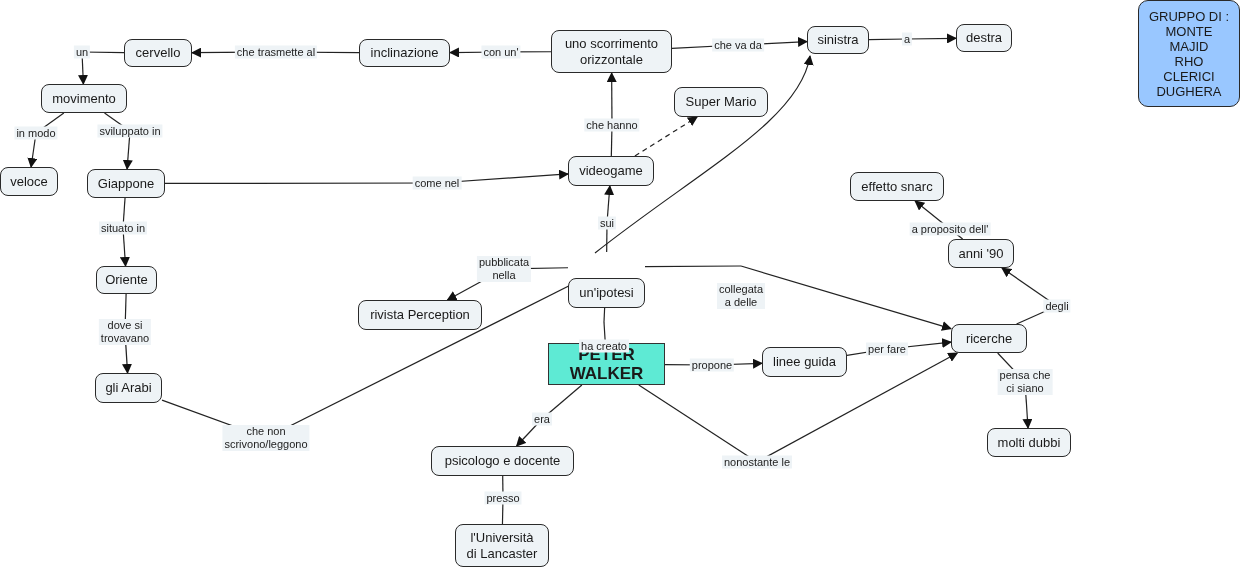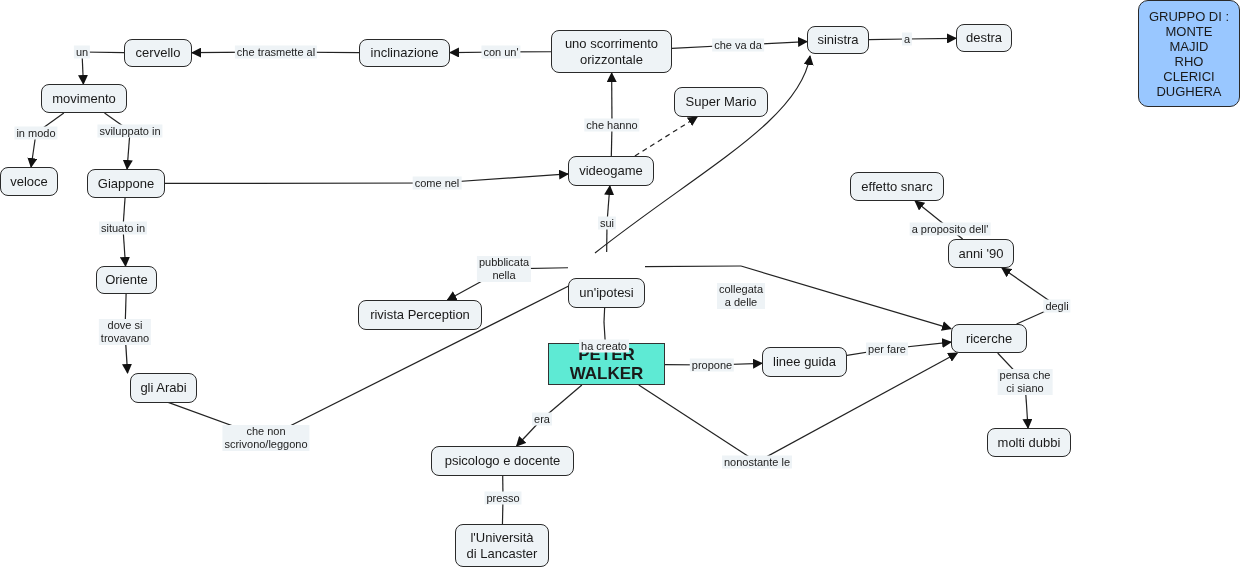--- a/index.html
+++ b/index.html
@@ -137,21 +137,21 @@
     <div class="node" style="left: 124px; top: 39px; width: 68px; height: 28px;">cervello</div>
     <div class="node" style="left: 359px; top: 39px; width: 91px; height: 28px;">inclinazione</div>
     <div class="node" style="left: 551px; top: 30px; width: 121px; height: 43px;">uno scorrimento
 orizzontale</div>
     <div class="node" style="left: 807px; top: 26px; width: 62px; height: 28px;">sinistra</div>
     <div class="node" style="left: 956px; top: 24px; width: 56px; height: 28px;">destra</div>
     <div class="node" style="left: 41px; top: 84px; width: 86px; height: 29px;">movimento</div>
     <div class="node" style="left: 0px; top: 167px; width: 58px; height: 29px;">veloce</div>
     <div class="node" style="left: 87px; top: 169px; width: 78px; height: 29px;">Giappone</div>
     <div class="node" style="left: 96px; top: 266px; width: 61px; height: 28px;">Oriente</div>
-    <div class="node" style="left: 95px; top: 373px; width: 67px; height: 30px; margin-left: 35px;">gli Arabi</div>
+    <div class="node" style="left: 95px; top: 373px; width: 67px; height: 30px;">gli Arabi</div>
     <div class="node" style="left: 674px; top: 87px; width: 94px; height: 30px;">Super Mario</div>
     <div class="node" style="left: 568px; top: 156px; width: 86px; height: 30px;">videogame</div>
     <div class="node" style="left: 850px; top: 172px; width: 94px; height: 29px;">effetto snarc</div>
     <div class="node" style="left: 948px; top: 239px; width: 66px; height: 29px;">anni '90</div>
     <div class="node" style="left: 568px; top: 252px; width: 77px; height: 30px; margin-top: 26px;">un'ipotesi</div>
     <div class="node" style="left: 358px; top: 300px; width: 124px; height: 30px;">rivista Perception</div>
     <div class="node main" style="left: 548px; top: 343px; width: 117px; height: 42px;">PETER
 WALKER</div>
     <div class="node" style="left: 762px; top: 347px; width: 85px; height: 30px;">linee guida</div>
     <div class="node" style="left: 951px; top: 324px; width: 76px; height: 29px;">ricerche</div>

